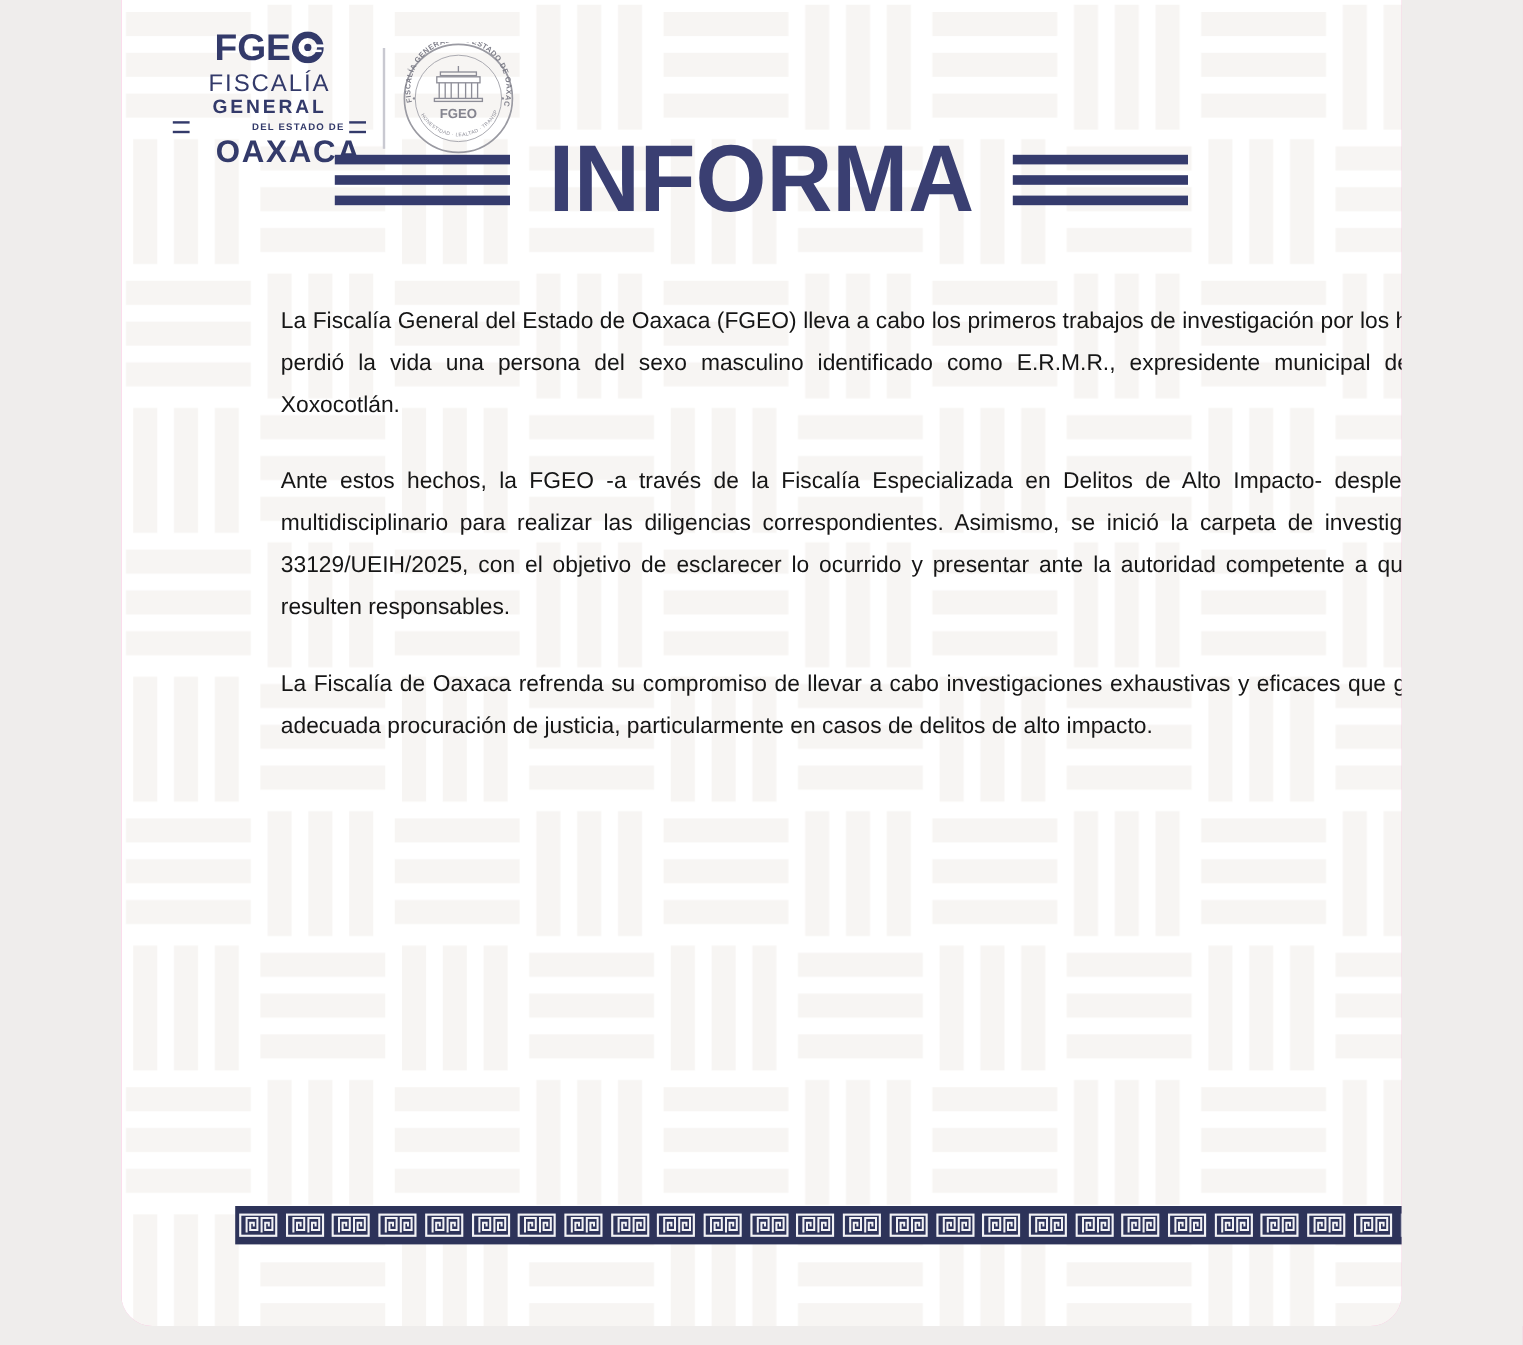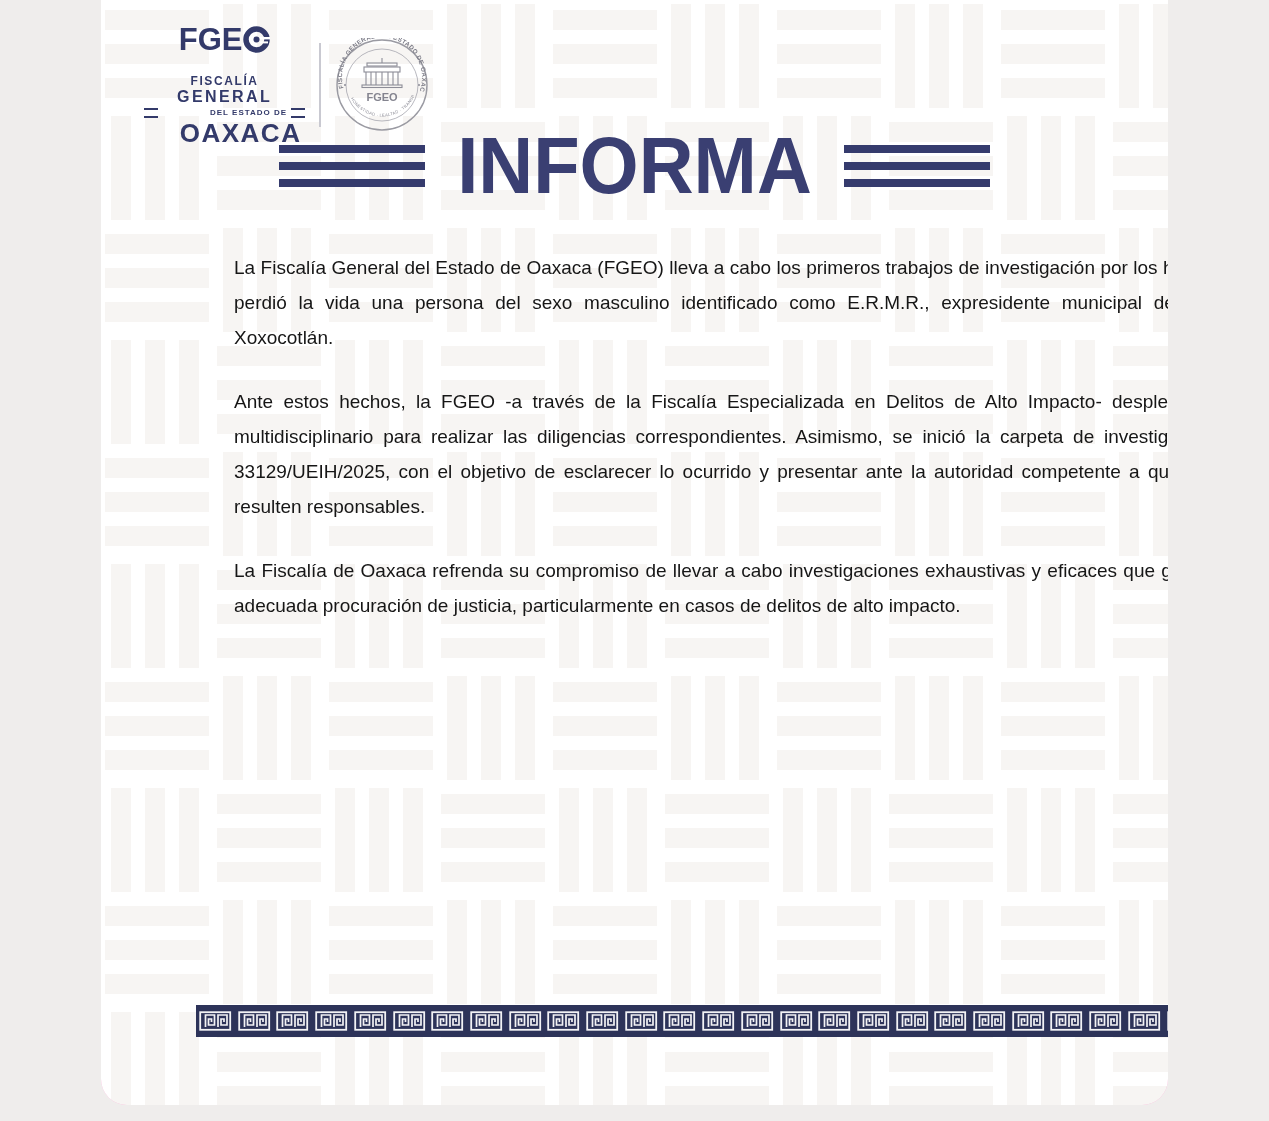--- a/index.html
+++ b/index.html
@@ -8,30 +8,30 @@
     border-radius:0 0 26px 26px;overflow:hidden;margin:0 auto;
   }
   .watermark{position:absolute;inset:0;z-index:0;pointer-events:none;}
   .layer{position:relative;z-index:1;}
 
   
   .header{position:absolute;top:24px;left:43px;display:flex;align-items:center;gap:14px;}
   .wordmark{display:flex;flex-direction:column;align-items:center;color:#333a6a;line-height:1;}
   .wm-row1{display:flex;align-items:center;font-weight:bold;font-size:31px;letter-spacing:0;}
   .wm-row1 svg{margin-left:1px;}
-  .wm-fiscalia{font-weight:bold;font-size:12px;letter-spacing:1.6px;margin-top:20px;}
+  .wm-fiscalia{font-weight:normal;font-size:20px;letter-spacing:1.6px;margin-top:5px;}
   .wm-general{font-weight:bold;font-size:16px;letter-spacing:2.4px;margin-top:2px;}
   .wm-row3{display:flex;align-items:center;gap:4px;margin-top:3px;}
   .wm-row3 .mini-lines{width:14px;height:6px;border-top:2px solid #333a6a;border-bottom:2px solid #333a6a;}
   .wm-estado{font-weight:bold;font-size:8px;letter-spacing:1px;margin-left:48px;}
   .wm-oaxaca{font-weight:bold;font-size:26px;letter-spacing:1.5px;margin-top:2px;margin-left:32px;}
   .divider{width:2px;height:84px;background:#c9c9d1;}
 
   
-  .title-row{position:absolute;top:128px;left:0;width:100%;display:flex;align-items:center;justify-content:center;gap:32px;}
+  .title-row{position:absolute;top:112px;left:0;width:100%;display:flex;align-items:center;justify-content:center;gap:32px;}
   .bars{display:flex;flex-direction:column;gap:9px;width:146px;}
   .bars div{height:8px;background:#353b6d;}
   .informa{
     font-weight:bold;font-size:76px;color:#3a3f72;letter-spacing:0px;
     transform:scaleY(1.04);line-height:1;
   }
 
   
   .content{position:absolute;top:250px;left:133px;width:1054px;color:#161616;}
   .content p{

